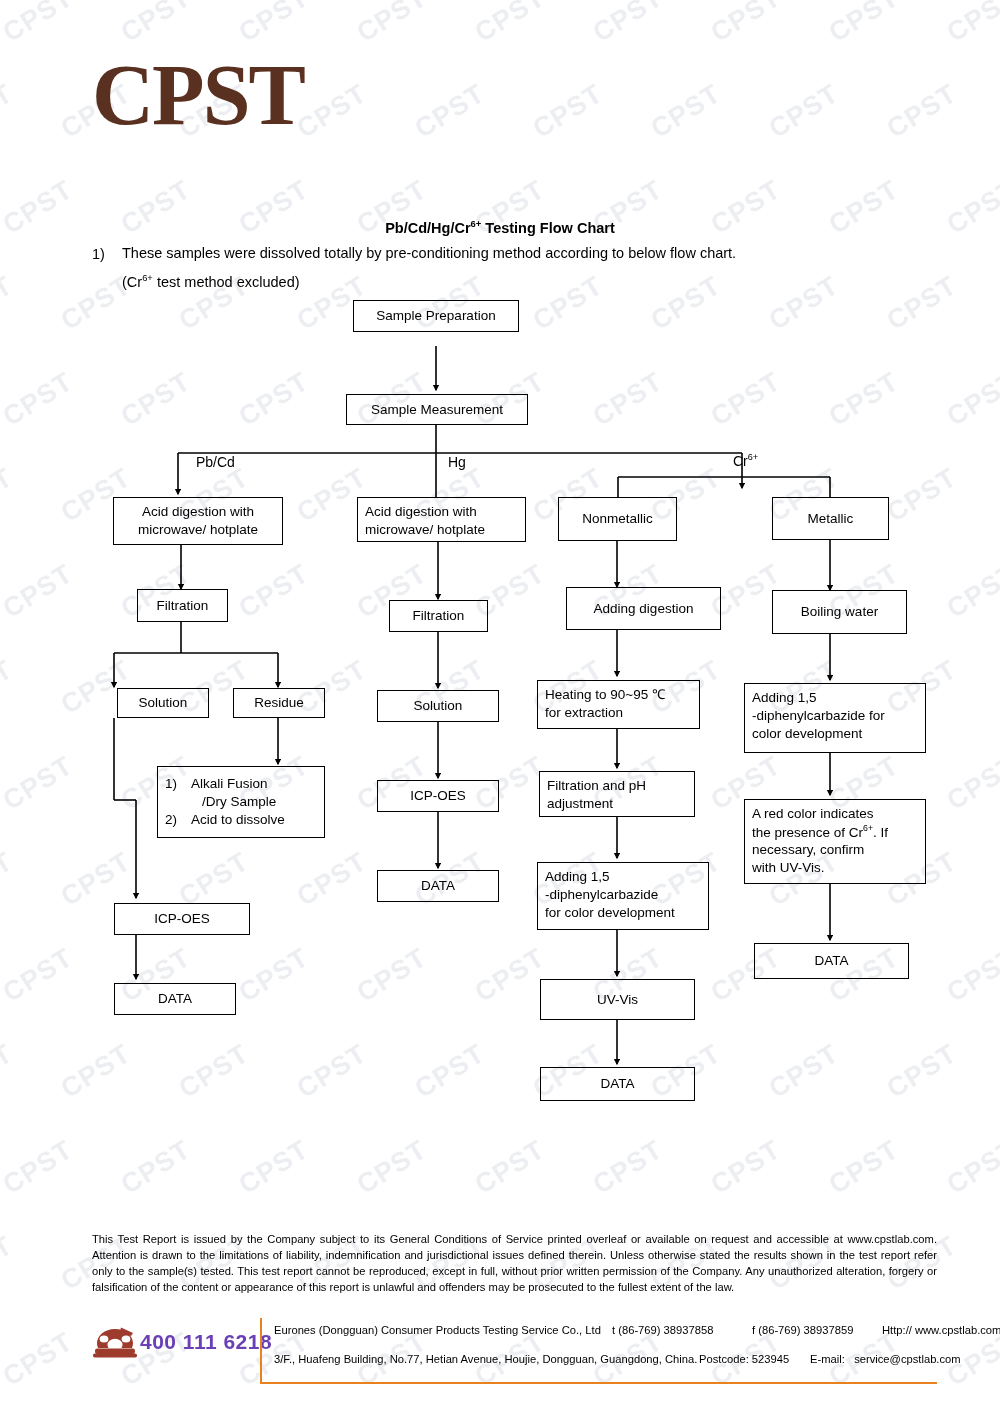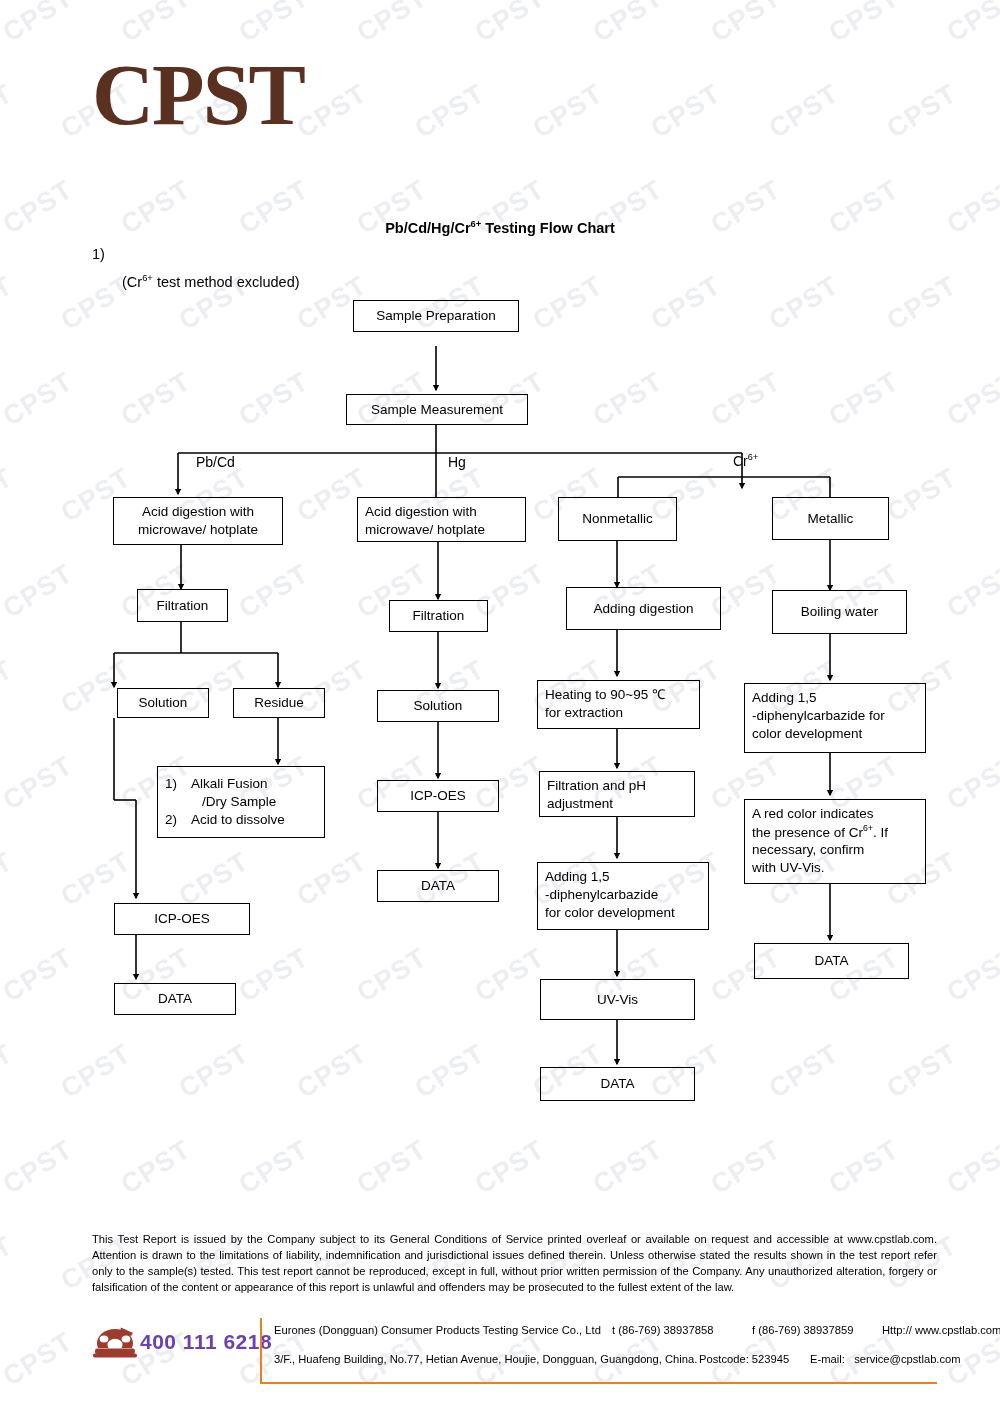--- a/index.html
+++ b/index.html
@@ -231,20 +231,21 @@
 <div id="page">
 
   <div id="logo">CPST</div>
 
 
   <div id="chart-title">
     <span>Pb/Cd/Hg/Cr</span><sup>6+</sup><span> Testing Flow Chart</span>
   </div>
 
   <div id="note-num">1)</div>
+  <div id="note-line1">These samples were dissolved totally by pre-conditioning method according to below flow chart.</div>
   <div id="note-line2">
     <span>(Cr</span><sup>6+</sup><span> test method excluded)</span>
   </div>
 
   <div id="flow">
 
     <svg id="lines">
       <defs>
         <marker id="ah" markerWidth="9" markerHeight="9" refX="5.2" refY="3.2" orient="auto" markerUnits="userSpaceOnUse">
           <path d="M0,0 L6.4,3.2 L0,6.4 z" fill="#000"></path>

